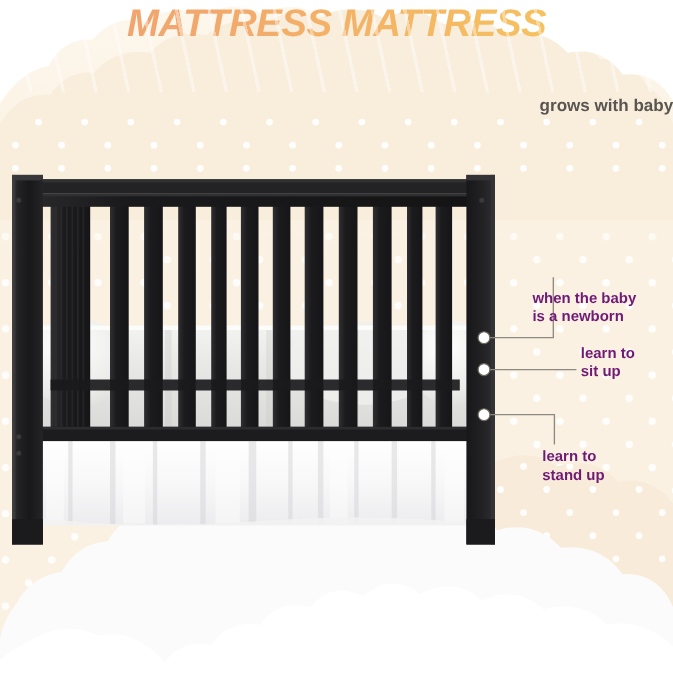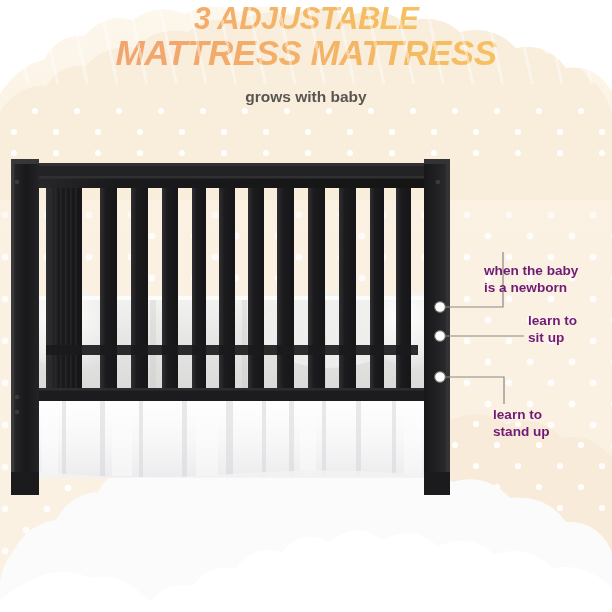--- a/index.html
+++ b/index.html
@@ -103,21 +103,21 @@
     mix-blend-mode: screen;
     opacity: 0.55;
     pointer-events: none;
   }
 
   .subtitle {
     position: absolute;
     left: 0;
     top: 88px;
     width: 612px;
-    text-align: center;
+    text-align: right;
     font-size: 15.5px;
     font-weight: bold;
     color: #595550;
     z-index: 40;
   }
 
   
   #crib {
     position: absolute;
     left: 0;
@@ -218,21 +218,20 @@
       </g>
     </g>
 
     <path d="M0,0 L612,0 L612,92 Q596,64 566,68 Q548,42 516,48 Q494,24 460,32
              Q438,12 404,22 Q380,4 348,16 Q322,2 292,14 Q268,0 238,12
              Q212,0 184,14 Q158,2 132,20 Q106,12 84,36 Q58,34 44,60
              Q20,64 0,94 Z" fill="#ffffff"></path>
   </svg>
 
   <div class="headline">
-    <span class="headline-line headline-l1">3 ADJUSTABLE</span>
     <span class="headline-line headline-l2">MATTRESS MATTRESS</span>
     <div class="headline-streaks"></div>
   </div>
 
   <div class="subtitle">grows with baby</div>
 
   <svg id="crib" viewBox="0 0 612 612">
     <defs>
       <linearGradient id="gFrame" x1="0" y1="0" x2="1" y2="0">
         <stop offset="0%" stop-color="#2b2b2d"></stop>

